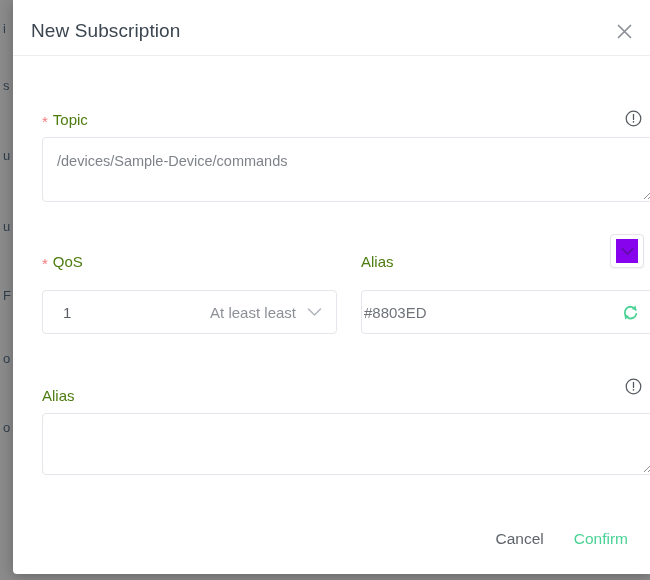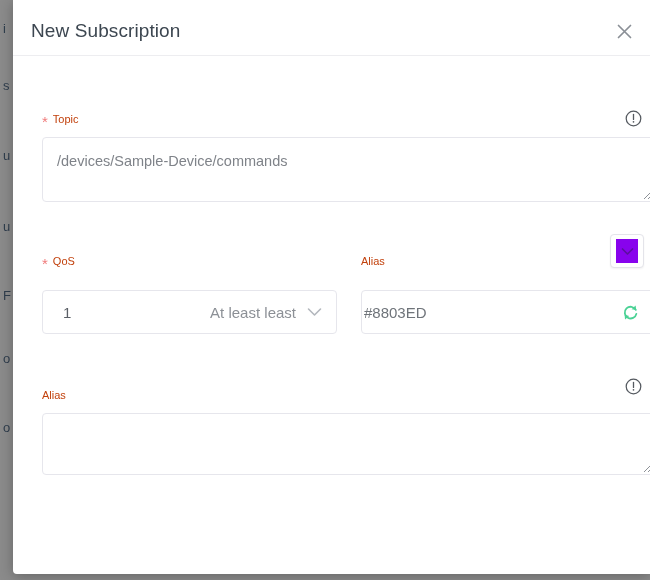--- a/index.html
+++ b/index.html
@@ -90,22 +90,22 @@
     bottom: 0;
   }
 
   .field-label-row {
     position: absolute;
     display: flex;
     align-items: center;
     height: 20px;
   }
   .field-label {
-    font-size: 11px;
-    color: #c2410c;
+    font-size: 15px;
+    color: #4d7c0f;
   }
   .req-star {
     color: #f07a7a;
     font-size: 15px;
     margin-right: 5px;
     line-height: 1;
     position: relative;
     top: 2px;
   }
   .info-icon {
@@ -345,15 +345,19 @@
         <circle cx="8.5" cy="11.8" r="0.85" fill="#555a60"></circle>
       </svg>
     </div>
     <div class="ta-wrap" style="left:29px; top:349px; width:613px; height:62px;">
       <textarea class="inp" id="alias-input" placeholder="" style=""></textarea>
       <svg class="resize-grip" viewBox="0 0 11 11">
         <path d="M10 2 L2 10 M10 6 L6 10" stroke="#8d9197" stroke-width="1" fill="none"></path>
       </svg>
     </div>
 
+    <div id="modal-footer">
+      <button class="footer-btn" id="cancel-btn" style="color: rgb(95, 100, 106);">Cancel</button>
+      <button class="footer-btn" id="confirm-btn" style="color: rgb(74, 210, 149);">Confirm</button>
+    </div>
 
   </div>
 </div>
 
 </body></html>

